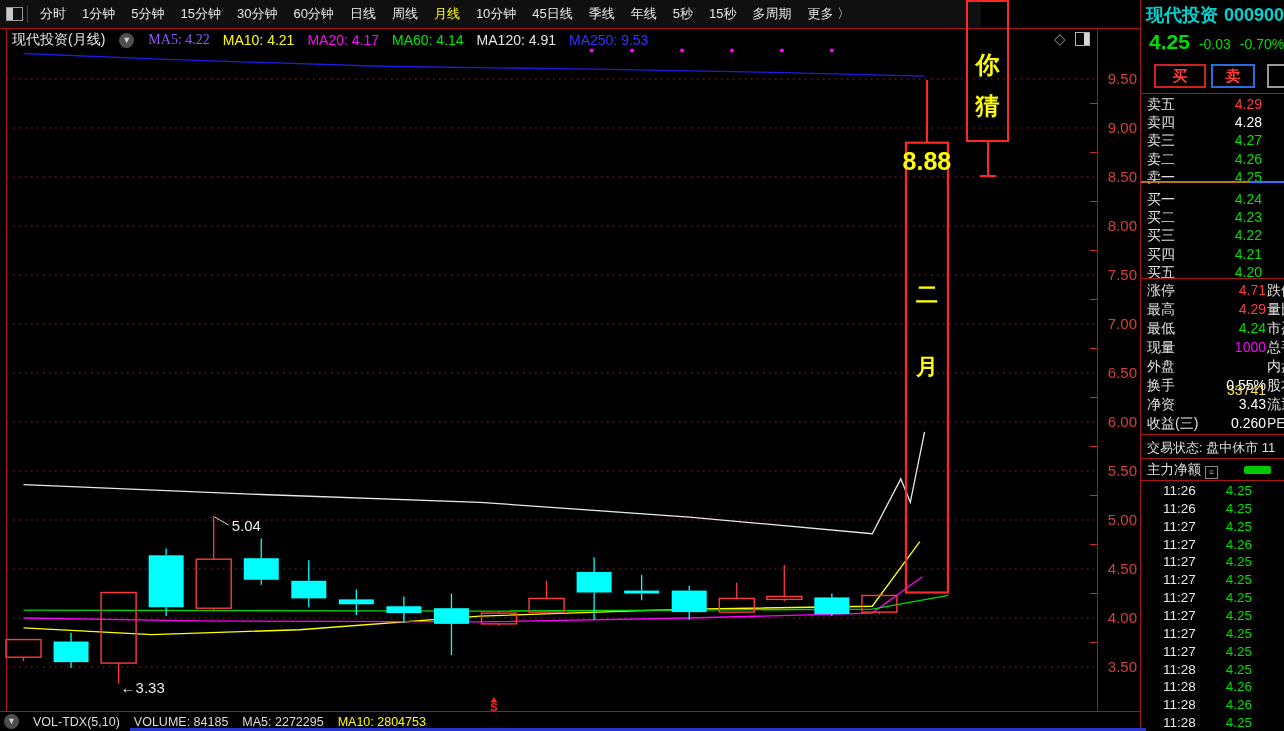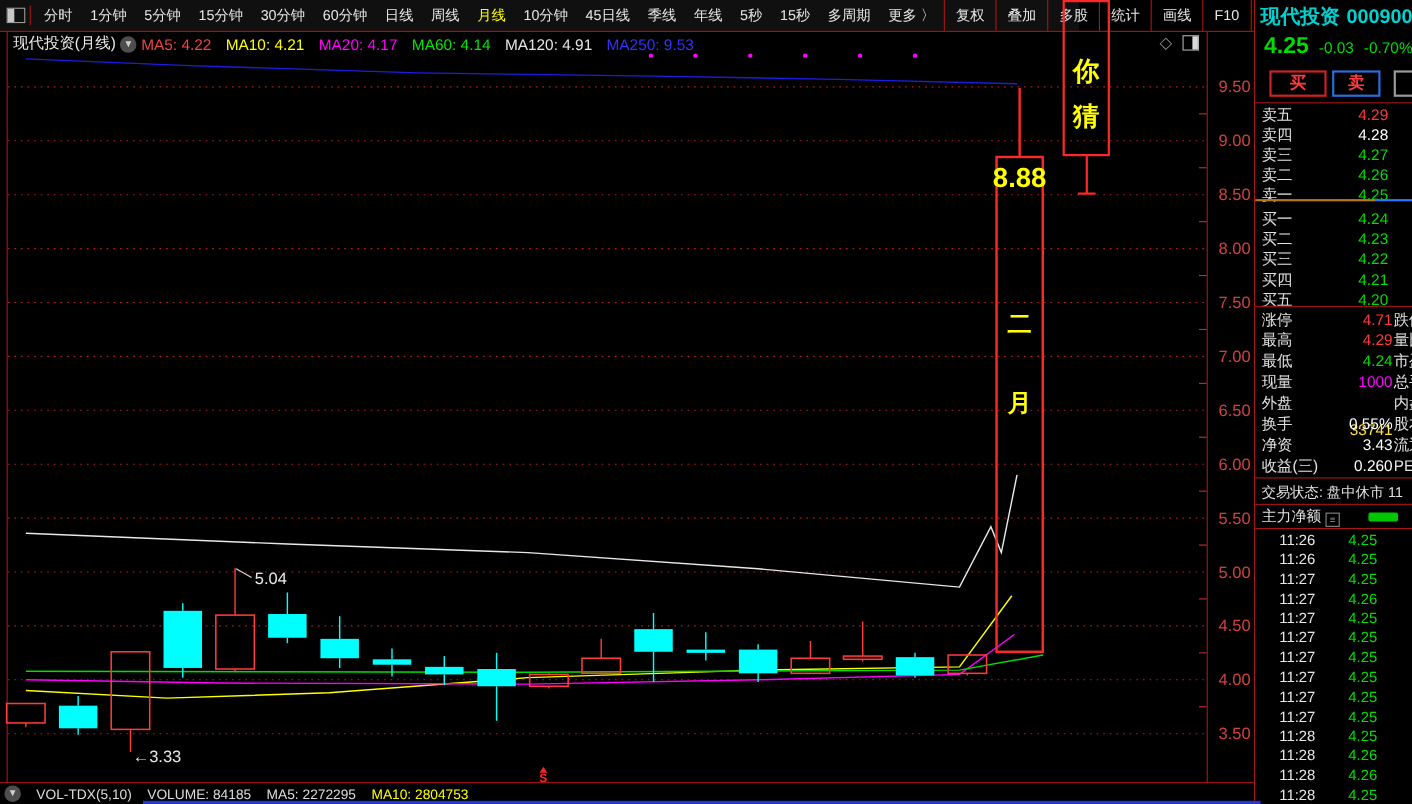--- a/index.html
+++ b/index.html
@@ -15,21 +15,21 @@
   .period{padding:0 8px;font-size:13px;color:#e6e6e6;line-height:28px;white-space:nowrap;cursor:default;}
   .period.active{color:#ffff00;}
   #tb-spacer{flex:1;}
   #tools{display:flex;align-items:center;}
   .tool{padding:0 10px;font-size:13px;color:#e6e6e6;line-height:28px;border-left:1px solid #a81616;white-space:nowrap;}
   .tool:last-child{border-right:1px solid #a81616;}
   
   .hline,.vline{position:absolute;background:#a81616;z-index:2;}
   
   #chart-svg{position:absolute;left:0;top:0;z-index:3;pointer-events:none;}
-  #chart-header{position:absolute;left:12px;top:31px;display:flex;align-items:center;gap:4px;
+  #chart-header{position:absolute;left:12px;top:31px;display:flex;align-items:center;gap:14px;
                 z-index:2;font-size:14px;white-space:nowrap;}
   .chev-circle{width:15px;height:15px;border-radius:50%;background:#4e4e4e;color:#cfcfcf;
                font-size:9px;line-height:15px;text-align:center;flex:none;}
   #chart-title{color:#e8e8e8;}
   .ma-item{font-weight:400;}
   #pane-icons{position:absolute;left:1054px;top:30px;z-index:2;display:flex;align-items:center;gap:9px;}
   .diamond{color:#8a8a8a;font-size:15px;}
   .pane-ic{width:13px;height:12px;border:1px solid #b0b0b0;position:relative;}
   .pane-ic::after{content:"";position:absolute;right:0;top:0;width:5px;height:12px;background:#d8d8d8;}
   
@@ -82,31 +82,20 @@
         <span class="period">10分钟</span>
         <span class="period">45日线</span>
         <span class="period">季线</span>
         <span class="period">年线</span>
         <span class="period">5秒</span>
         <span class="period">15秒</span>
         <span class="period">多周期</span>
         <span class="period">更多 〉</span>
       </div>
     <div id="tb-spacer"></div>
-    <div id="tools">
-        <span class="tool">复权</span>
-        <span class="tool">叠加</span>
-        <span class="tool">多股</span>
-        <span class="tool">统计</span>
-        <span class="tool">画线</span>
-        <span class="tool">F10</span>
-        <span class="tool">标记</span>
-        <span class="tool">-自选</span>
-        <span class="tool">返回</span>
-      </div>
   </div>
 
   <svg id="chart-svg" width="1140" height="731">
       <g>
         <line x1="7" y1="79" x2="1096" y2="79" stroke="#b41e1e" stroke-width="1" stroke-dasharray="1.5 4.5"></line>
         <text x="1137" y="84" fill="#d04040" font-size="15" text-anchor="end" font-family="&quot;Liberation Sans&quot;,sans-serif">9.50</text>
         <line x1="7" y1="128" x2="1096" y2="128" stroke="#b41e1e" stroke-width="1" stroke-dasharray="1.5 4.5"></line>
         <text x="1137" y="133" fill="#d04040" font-size="15" text-anchor="end" font-family="&quot;Liberation Sans&quot;,sans-serif">9.00</text>
         <line x1="7" y1="177" x2="1096" y2="177" stroke="#b41e1e" stroke-width="1" stroke-dasharray="1.5 4.5"></line>
         <text x="1137" y="182" fill="#d04040" font-size="15" text-anchor="end" font-family="&quot;Liberation Sans&quot;,sans-serif">8.50</text>
@@ -228,21 +217,21 @@
         <line x1="980" y1="176" x2="996" y2="176" stroke="#ff2828" stroke-width="2"></line>
         <polygon points="490.5,702.5 497.5,702.5 494,697" fill="#ff2222"></polygon>
         <text x="494" y="711" fill="#ff2222" font-size="11" font-weight="bold" text-anchor="middle">S</text>
       </g>
     </svg>
 
   <div id="chart-header">
     <span id="chart-title">现代投资(月线)</span>
     <span class="chev-circle">▼</span>
     <span id="ma-list" style="display:flex;gap:13px;">
-        <span class="ma-item" style="color: #ef4444;">MA5: 4.22</span>
+        <span class="ma-item" style="color: #8b5cf6; font-family: Liberation Serif, serif;">MA5: 4.22</span>
         <span class="ma-item" style="color: rgb(255, 255, 0);">MA10: 4.21</span>
         <span class="ma-item" style="color: rgb(255, 0, 255);">MA20: 4.17</span>
         <span class="ma-item" style="color: rgb(0, 230, 0);">MA60: 4.14</span>
         <span class="ma-item" style="color: #e5e5e5;">MA120: 4.91</span>
         <span class="ma-item" style="color: rgb(50, 50, 255);">MA250: 9.53</span>
       </span>
   </div>
 
   <div id="pane-icons">
     <span class="diamond">◇</span>

